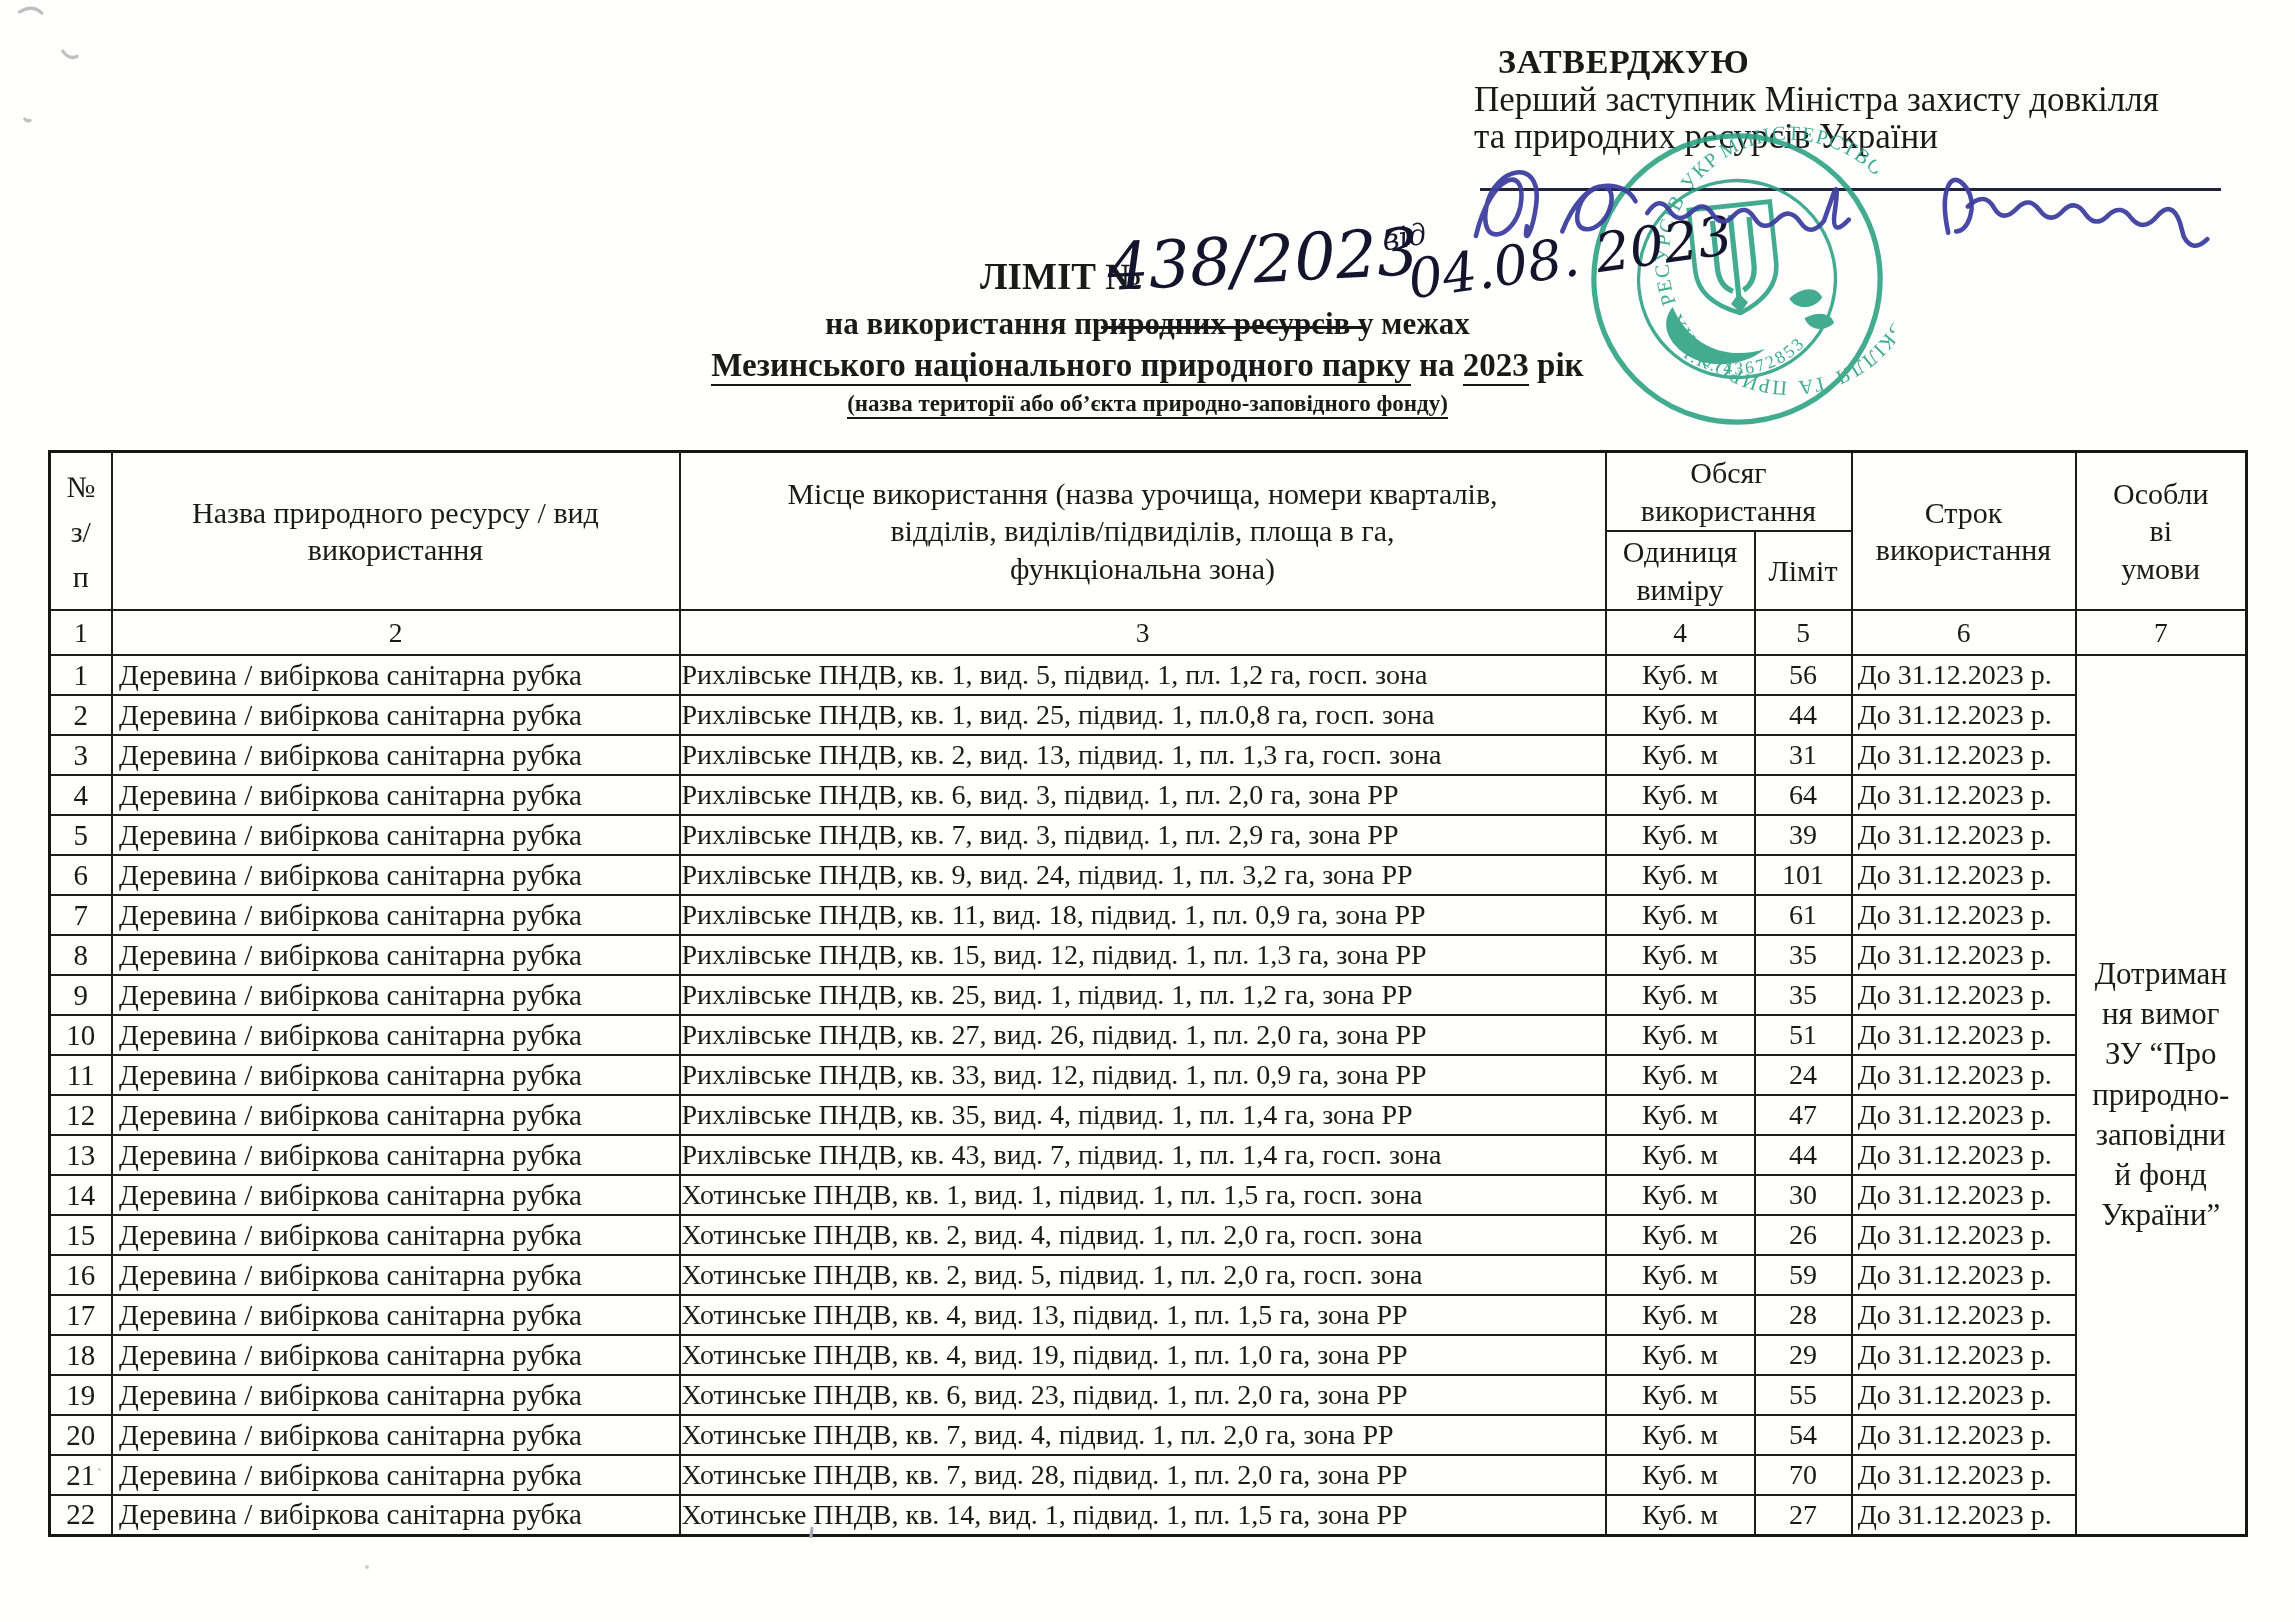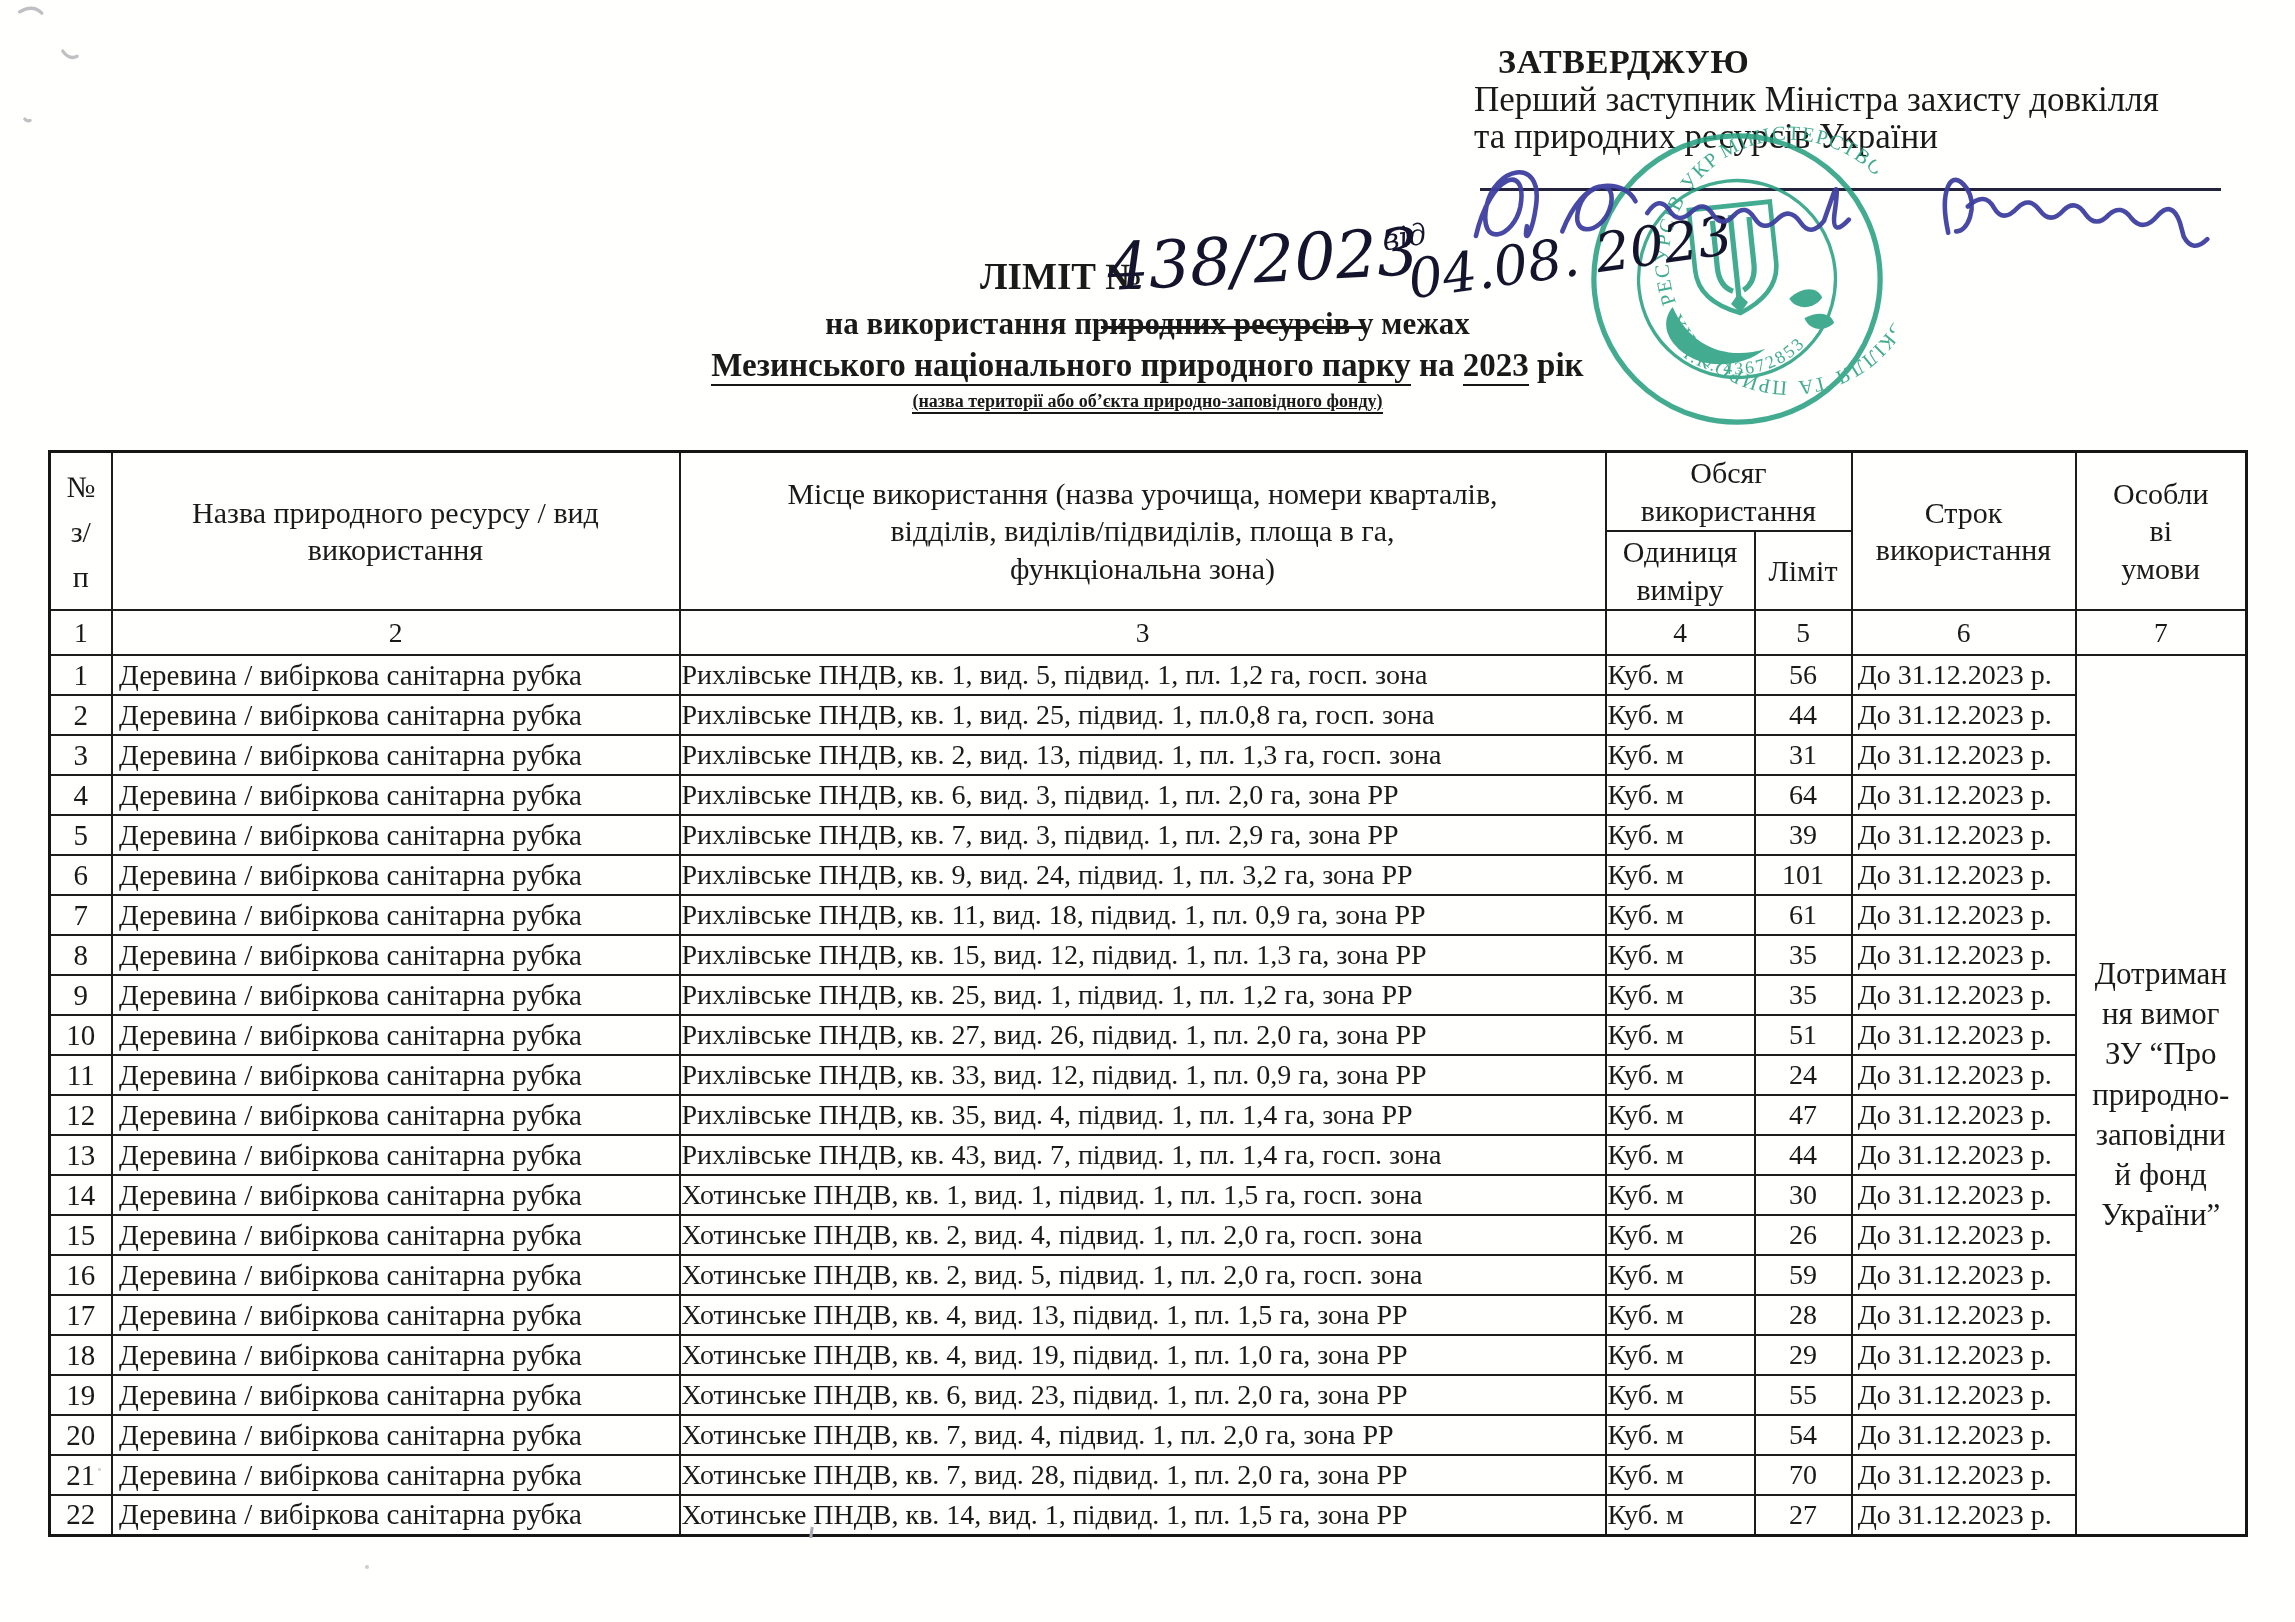--- a/index.html
+++ b/index.html
@@ -25,21 +25,21 @@
   
   .limit-label{position:absolute;left:980px;top:255px;font-size:37px;font-weight:bold;z-index:2;}
   .hw{font-family:"DejaVu Serif","Liberation Serif",serif;font-style:italic;color:#14142c;z-index:6;position:absolute;white-space:nowrap;}
   .hw-number{left:1107px;top:222px;font-size:65px;transform:rotate(-3deg);}
   .hw-underline{position:absolute;left:1101px;top:326px;width:263px;height:2.6px;background:#161616;z-index:2;}
   .hw-vid{left:1382px;top:220px;font-size:29px;transform:rotate(-10deg);}
   .hw-date{left:1407px;top:226px;font-size:54px;transform:rotate(-8deg);}
   .subtitle{position:absolute;left:0;width:2295px;text-align:center;font-weight:bold;z-index:2;}
   .subtitle-2{top:306px;font-size:31px;}
   .subtitle-3{top:347px;font-size:33px;}
-  .subtitle-4{top:391px;font-size:18px;text-decoration:underline;}
+  .subtitle-4{top:391px;font-size:23px;}
   .u{border-bottom:2.6px solid #161616;padding-bottom:1.3px;}
   
   table.limit-table{
     position:absolute;left:48px;top:450px;width:2197px;z-index:1;
     border-collapse:collapse;table-layout:fixed;
   }
   table.limit-table th,table.limit-table td{
     border:2px solid #1c1c1c;
     overflow:hidden;
     font-weight:normal;
@@ -50,21 +50,21 @@
   th.h-col1{line-height:1.5;}
   tr.hdr-top{height:66px;}
   tr.hdr-sub{height:76px;}
   tr.colnums{height:45px;}
   tr.colnums td{font-size:27.5px;text-align:center;}
   tbody tr.data-row{height:40px;}
   tbody td{font-size:28px;line-height:1;}
   td.c0{text-align:center;font-size:29px;}
   td.c1{text-align:left;padding-left:6.5px;font-size:29px;}
   td.c2{text-align:left;padding-left:1px;}
-  td.c3{text-align:left;}
+  td.c3{text-align:center;}
   td.c4{text-align:center;font-family:Liberation Serif, serif;}
   td.c5{text-align:left;padding-left:5.2px;}
   td.special{
     font-size:31px;text-align:center;white-space:pre-line;line-height:1.3;
     vertical-align:middle;
   }
   
   .pencil-svg{position:absolute;left:0;top:0;width:170px;height:144px;z-index:3;}
   .pencil-svg path{stroke:#8a8a93;fill:none;stroke-width:5;stroke-linecap:round;opacity:.55;}
   .speck{position:absolute;background:#a9a9b4;z-index:3;}

